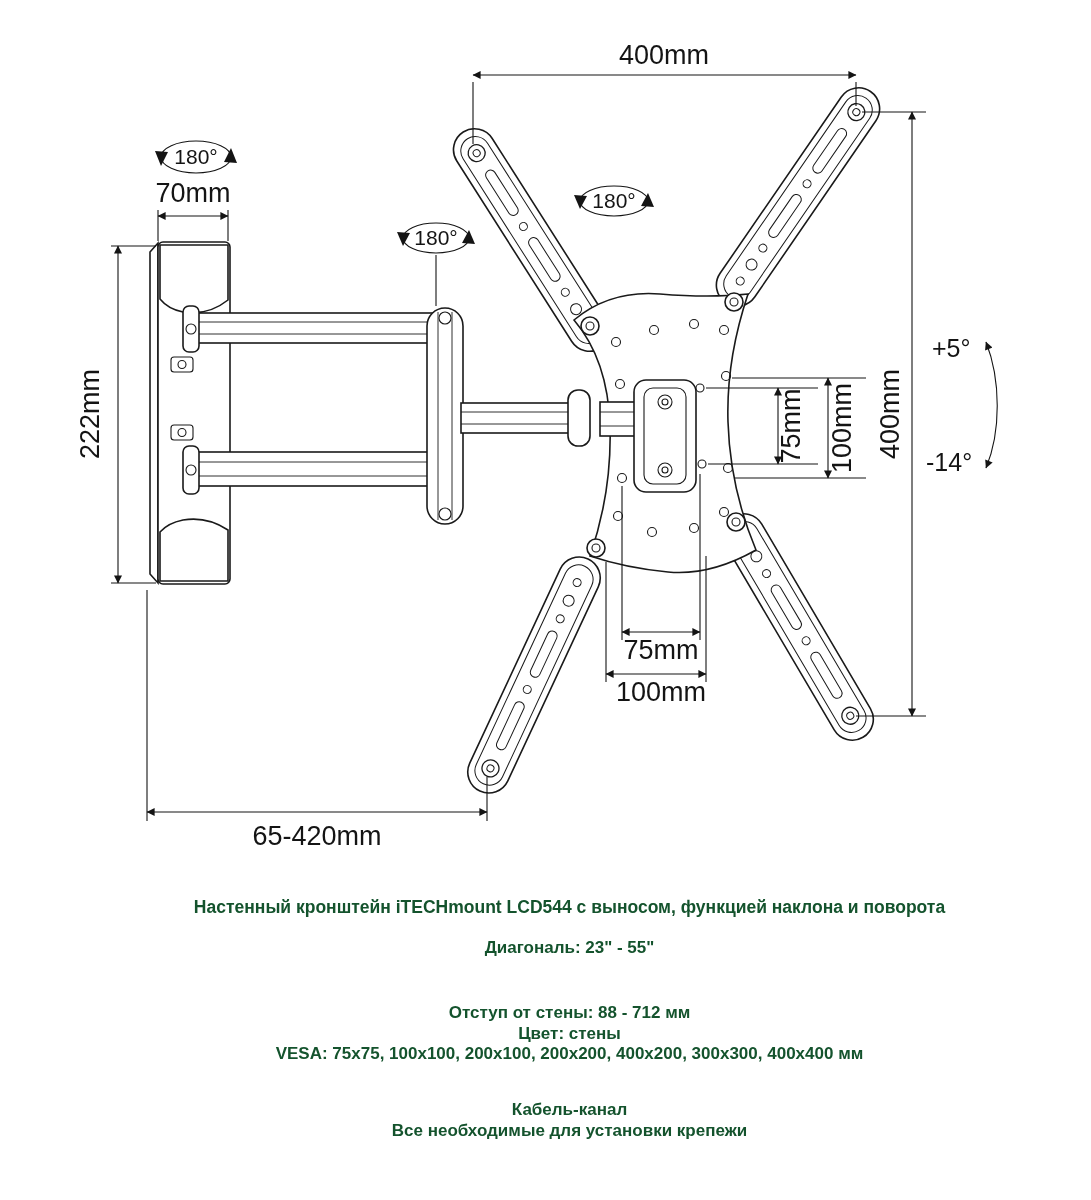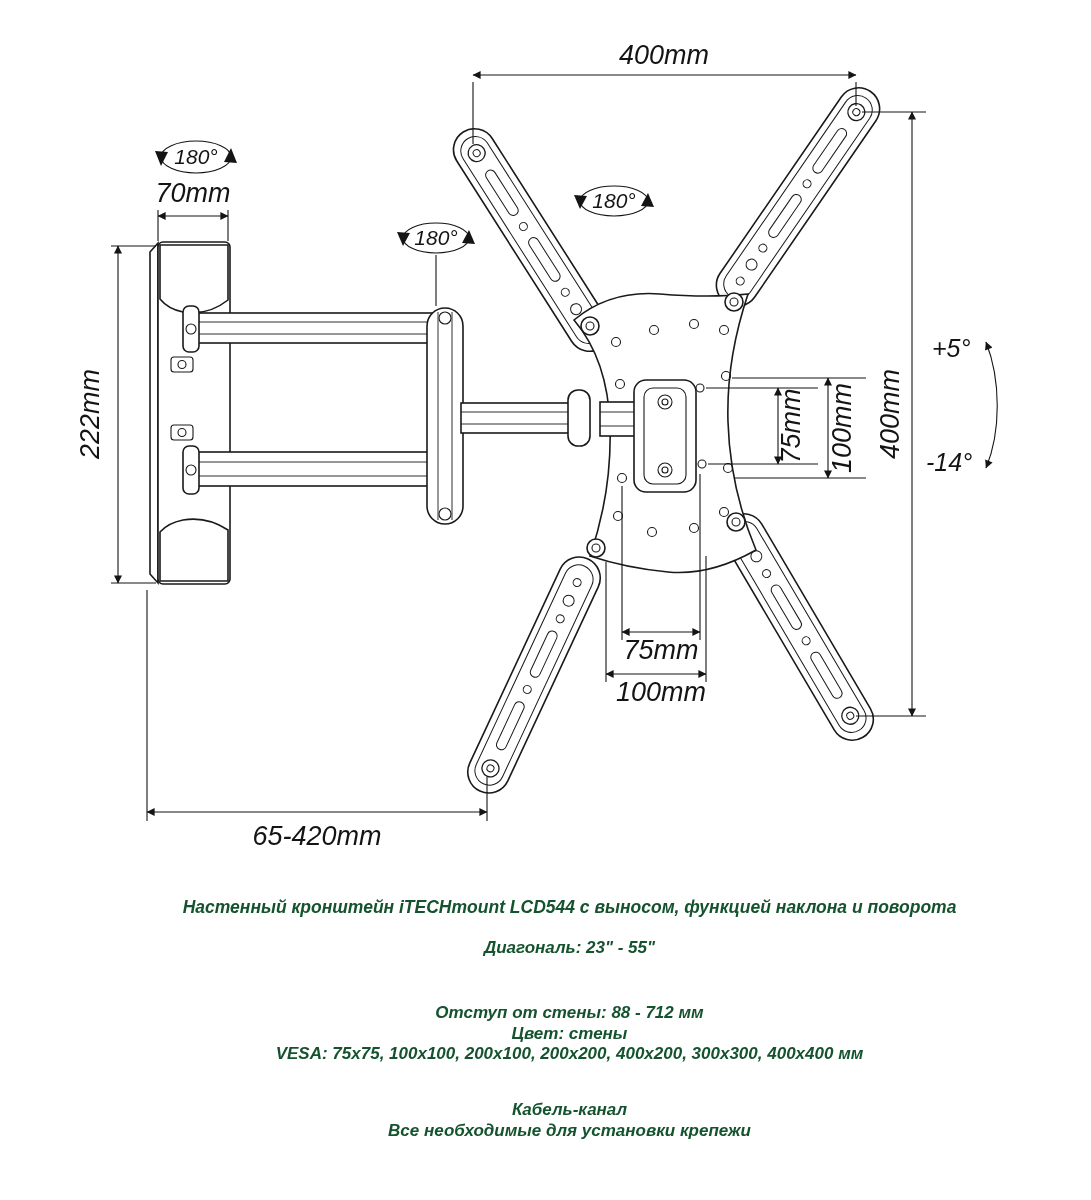--- a/index.html
+++ b/index.html
@@ -4,21 +4,21 @@
 <style>
   * { box-sizing: border-box; }
   html, body { margin: 0; padding: 0; }
   body {
     width: 1091px; height: 1200px;
     background: #ffffff;
     font-family: "Liberation Sans", "DejaVu Sans", sans-serif;
     position: relative;
     overflow: hidden;
   }
-  .stage { position: absolute; inset: 0; font-style: italic; }
+  .stage { position: absolute; inset: 0; }
   svg { display: block; }
   svg text { font-family: "Liberation Sans", "DejaVu Sans", sans-serif; }
 
   .part   { fill: #ffffff; stroke: #1a1a1a; stroke-width: 1.6; }
   .detail { fill: none;    stroke: #1a1a1a; stroke-width: 1.1; }
   .shade  { fill: none;    stroke: #1a1a1a; stroke-width: 0.9; }
   .dim    { fill: none;    stroke: #141414; stroke-width: 1.1; }
   .arrowfill { fill: #141414; stroke: none; }
 
   .dim-label { font-size: 27px; fill: #141414; }

